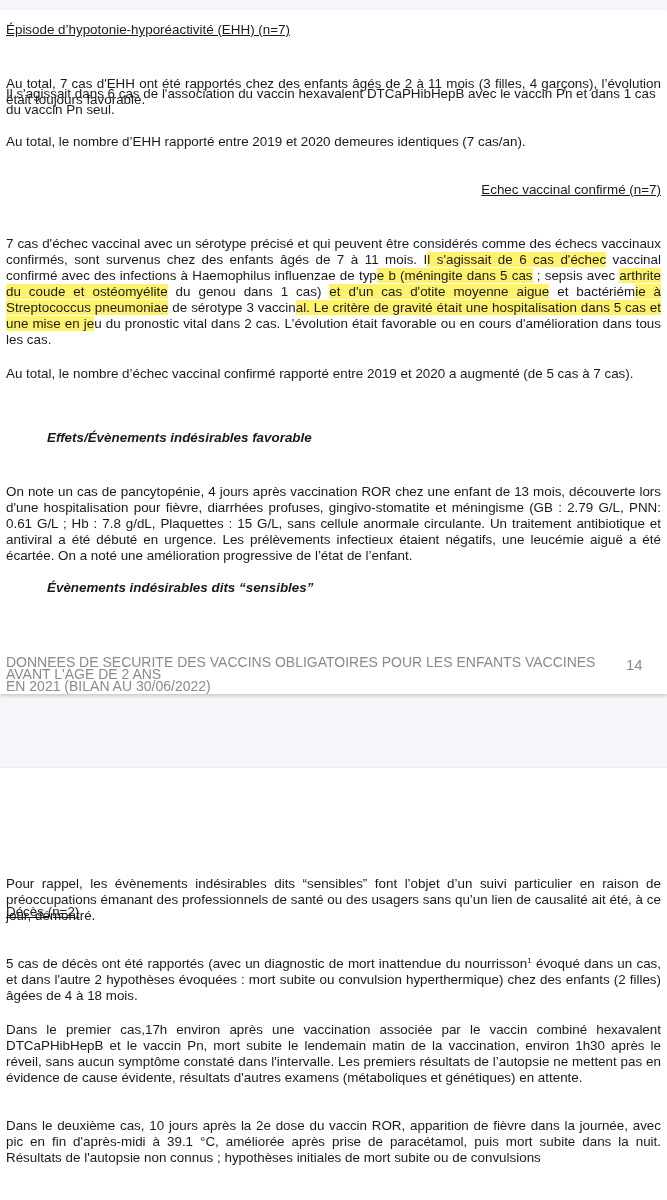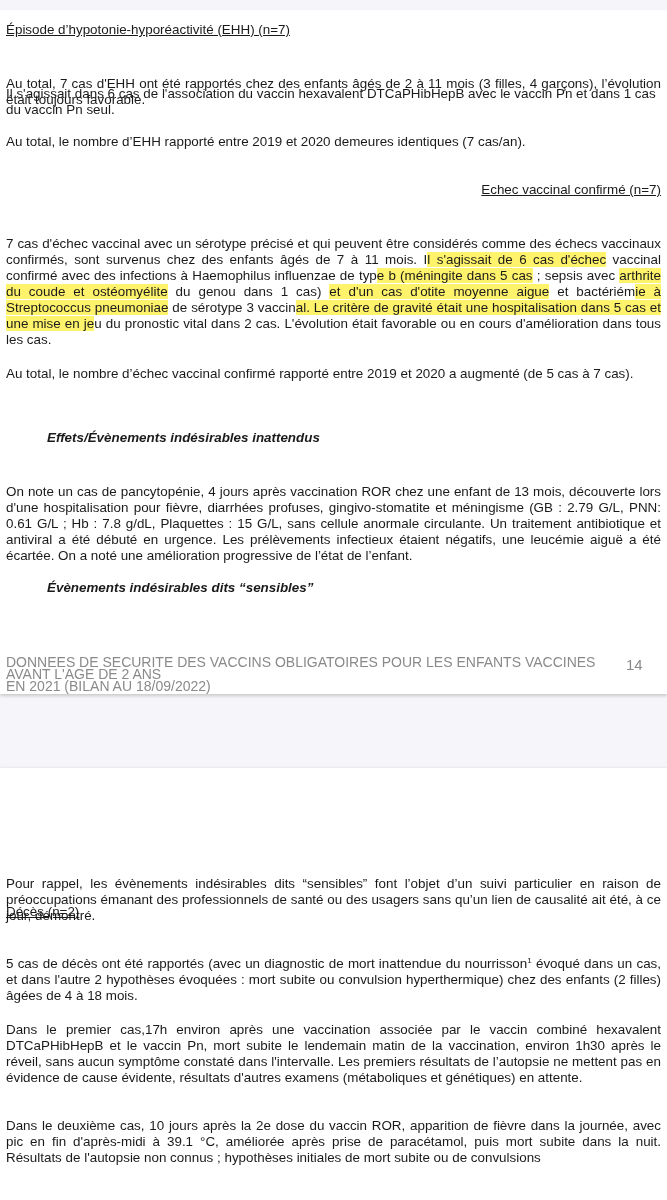--- a/index.html
+++ b/index.html
@@ -38,28 +38,28 @@
 <div class="page page1">
   <div class="txt u" style="top:12px;">Épisode d’hypotonie-hyporéactivité (EHH) (n=7)</div>
   <div class="txt just" style="top:44px;">Au total, 7 cas d'EHH ont été rapportés chez des enfants âgés de 2 à 11 mois (3 filles, 4 garçons), l’évolution était toujours favorable.</div>
   <div class="txt" style="top:76px;">Il s'agissait dans 6 cas de l'association du vaccin hexavalent DTCaPHibHepB  avec le vaccin Pn et dans 1 cas du vaccin Pn seul.</div>
   <div class="txt" style="top:124px;">Au total, le nombre d’EHH rapporté entre 2019 et 2020 demeures identiques (7 cas/an).</div>
 
   <div class="txt u" style="top:172px;text-align:right;">Echec vaccinal confirmé (n=7)</div>
   <div class="txt just" style="top:204px;"><span>7 cas d'échec vaccinal avec un sérotype précisé et qui peuvent être considérés comme des échecs vaccinaux confirmés, sont survenus chez des enfants âgés de 7 à 11 mois. I</span><span class="hl">l s'agissait de 6 cas d'échec</span><span> vaccinal confirmé avec des infections à Haemophilus influenzae de typ</span><span class="hl">e b (méningite dans 5 cas</span><span> ; sepsis avec </span><span class="hl">arthrite du coude et ostéomyélite</span><span> du genou dans 1 cas) </span><span class="hl">et d'un cas d'otite moyenne aigue</span><span> et bactériém</span><span class="hl">ie à Streptococcus pneumoniae</span><span> de sérotype 3 vaccin</span><span class="hl">al. Le critère de gravité était une hospitalisation dans 5 cas et une mise en je</span><span>u du pronostic vital dans 2 cas. L'évolution était favorable ou en cours d'amélioration dans tous les cas.</span></div>
   <div class="txt" style="top:356px;">Au total, le nombre d’échec vaccinal confirmé rapporté entre 2019 et 2020 a  augmenté (de 5 cas à 7 cas).</div>
 
-  <div class="txt bi" style="top:420px; width:600px;">Effets/Évènements indésirables inattendus</div>
+  <div class="txt bi" style="top:420px; width:600px;">Effets/Évènements indésirables favorable</div>
   <div class="txt just" style="top:452px;">On note un cas de pancytopénie, 4 jours après vaccination ROR  chez une enfant de 13 mois, découverte lors d'une hospitalisation pour fièvre, diarrhées profuses, gingivo-stomatite et méningisme (GB : 2.79 G/L, PNN: 0.61 G/L ; Hb : 7.8 g/dL, Plaquettes : 15 G/L, sans cellule anormale circulante. Un traitement antibiotique et antiviral a été débuté en urgence. Les prélèvements infectieux étaient négatifs, une leucémie aiguë a été écartée. On a noté une amélioration progressive de l’état de l’enfant.</div>
 
   <div class="txt bi" style="top:570px; width:600px;">Évènements indésirables dits “sensibles”</div>
 
   <div class="footer" style="top:646px;">
     <div>DONNEES DE SECURITE DES VACCINS OBLIGATOIRES POUR LES ENFANTS VACCINES AVANT L'AGE DE 2 ANS</div>
-    <div>EN 2021 (BILAN AU 18/09/2022)</div>
+    <div>EN 2021 (BILAN AU 30/06/2022)</div>
   </div>
   <div class="pagenum" style="top:646px;">14</div>
 </div>
 
 <div class="page page2">
   <div class="txt just" style="top:86px;">Pour rappel, les évènements indésirables dits “sensibles” font l’objet d’un suivi particulier en raison de préoccupations émanant des professionnels de santé ou des usagers sans qu’un lien de  causalité ait été, à ce jour, démontré.</div>
   <div class="txt u" style="top:136px;">Décès (n=2)</div>
   <div class="txt just" style="top:166px;"><span>5 cas de décès ont été rapportés (avec un diagnostic de mort inattendue du nourrisson</span><sup>1</sup><span> évoqué dans un cas, et dans l'autre 2 hypothèses évoquées : mort subite ou convulsion hyperthermique) chez des enfants (2 filles) âgées de 4 à 18 mois.</span></div>
   <div class="txt just" style="top:232px;">Dans le premier cas,17h environ après une vaccination associée par le vaccin combiné hexavalent DTCaPHibHepB et le vaccin Pn, mort subite le lendemain matin de la vaccination, environ 1h30 après le réveil, sans aucun symptôme constaté dans l'intervalle. Les premiers résultats de l’autopsie ne mettent pas en évidence de cause évidente, résultats d'autres examens (métaboliques et génétiques) en attente.</div>
   <div class="txt just" style="top:328px;">Dans le deuxième cas, 10 jours après la 2e dose du vaccin ROR, apparition de fièvre dans la journée, avec pic en fin d'après-midi à 39.1 °C, améliorée après prise de paracétamol, puis mort subite dans la nuit. Résultats de l'autopsie non connus ; hypothèses initiales de mort subite ou de convulsions</div>

